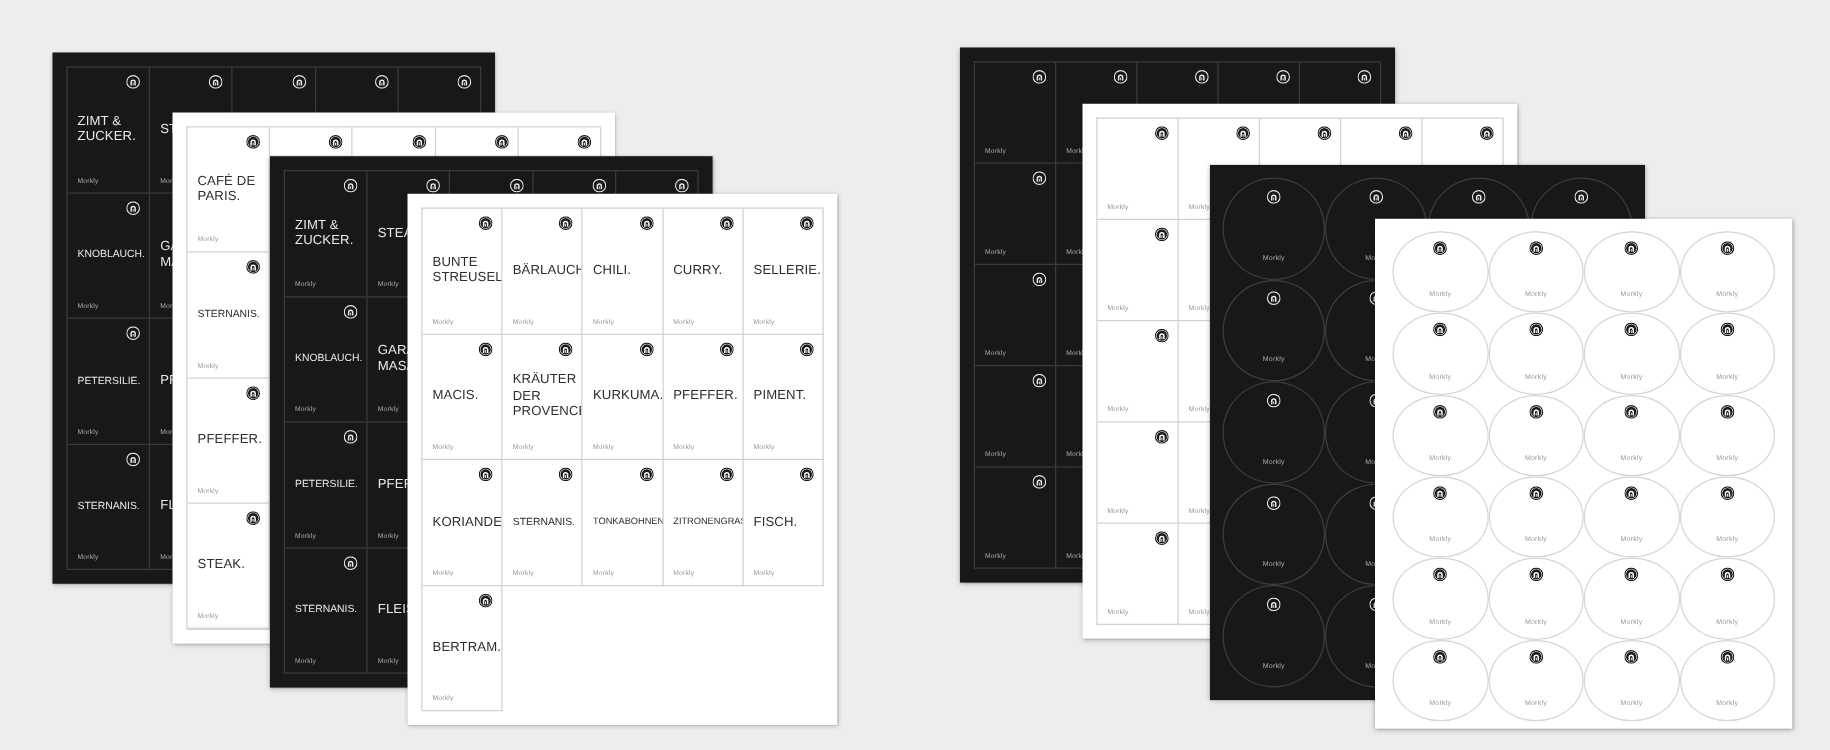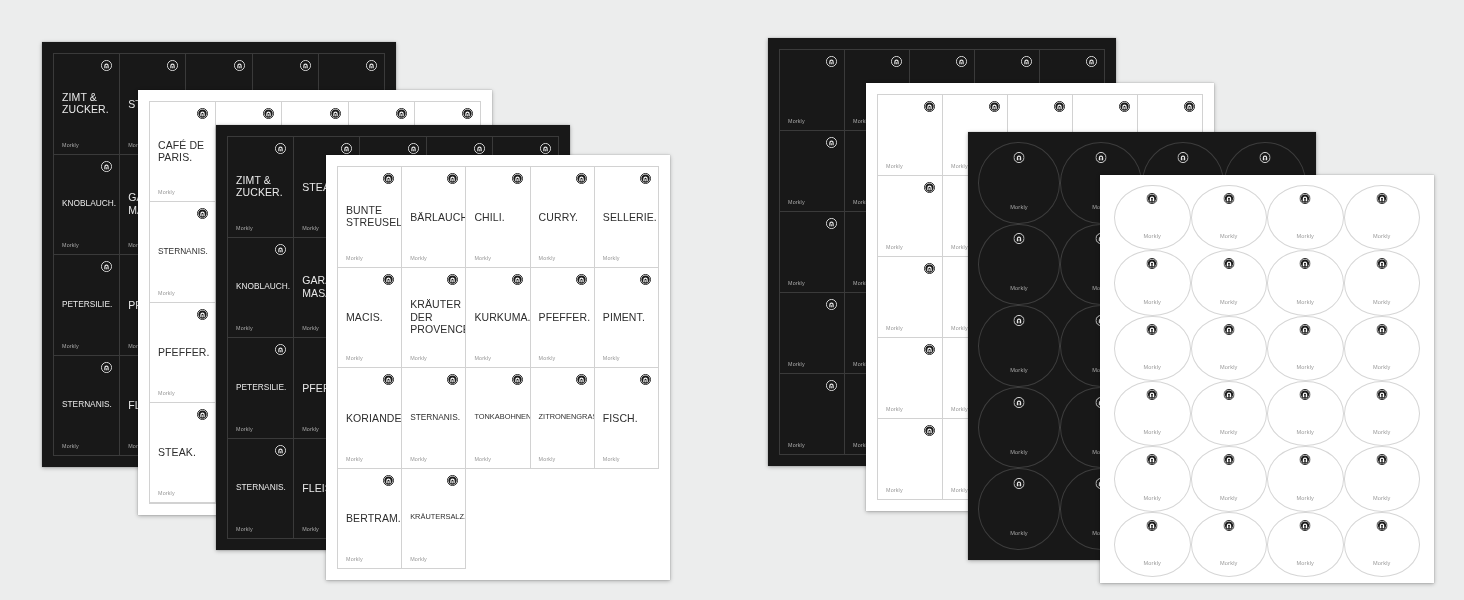--- a/index.html
+++ b/index.html
@@ -1025,32 +1025,20 @@
             <svg viewBox="0 0 24 24" width="11" height="11" aria-hidden="true">
               <circle cx="12" cy="12" r="11" fill="none" stroke="#1a1a1a" stroke-width="2"></circle>
               <circle cx="12" cy="12" r="9" fill="#1a1a1a"></circle>
               <path d="M7.2 18.2 V12.6 a4.8 4.8 0 0 1 9.6 0 V18.2 h-2.6 V12.6 a2.2 2.2 0 0 0 -4.4 0 V18.2 Z" fill="#ffffff"></path>
               <rect x="11.2" y="13.4" width="1.6" height="4.8" fill="#ffffff"></rect>
             </svg>
           </span>
           <span class="title">BERTRAM.</span>
           <span class="brand">Morkly</span>
         </div>
-        <div class="cell">
-          <span class="logo">
-            <svg viewBox="0 0 24 24" width="11" height="11" aria-hidden="true">
-              <circle cx="12" cy="12" r="11" fill="none" stroke="#1a1a1a" stroke-width="2"></circle>
-              <circle cx="12" cy="12" r="9" fill="#1a1a1a"></circle>
-              <path d="M7.2 18.2 V12.6 a4.8 4.8 0 0 1 9.6 0 V18.2 h-2.6 V12.6 a2.2 2.2 0 0 0 -4.4 0 V18.2 Z" fill="#ffffff"></path>
-              <rect x="11.2" y="13.4" width="1.6" height="4.8" fill="#ffffff"></rect>
-            </svg>
-          </span>
-          <span class="title tiny">KRÄUTERSALZ.</span>
-          <span class="brand">Morkly</span>
-        </div>
       </div>
   </div>
 
   <div class="sheet dark" style="left:768px; top:38px; width:348px; height:428px;">
     <div class="grid dark-grid" style="left:11px; top:11px; width:326px; height:406px;
                 grid-template-columns:repeat(5,1fr); grid-template-rows:repeat(5,1fr);">
         <div class="cell">
           <span class="logo">
             <svg viewBox="0 0 24 24" width="11" height="11" aria-hidden="true">
               <circle cx="12" cy="12" r="11" fill="none" stroke="#e8e8e8" stroke-width="2"></circle>

